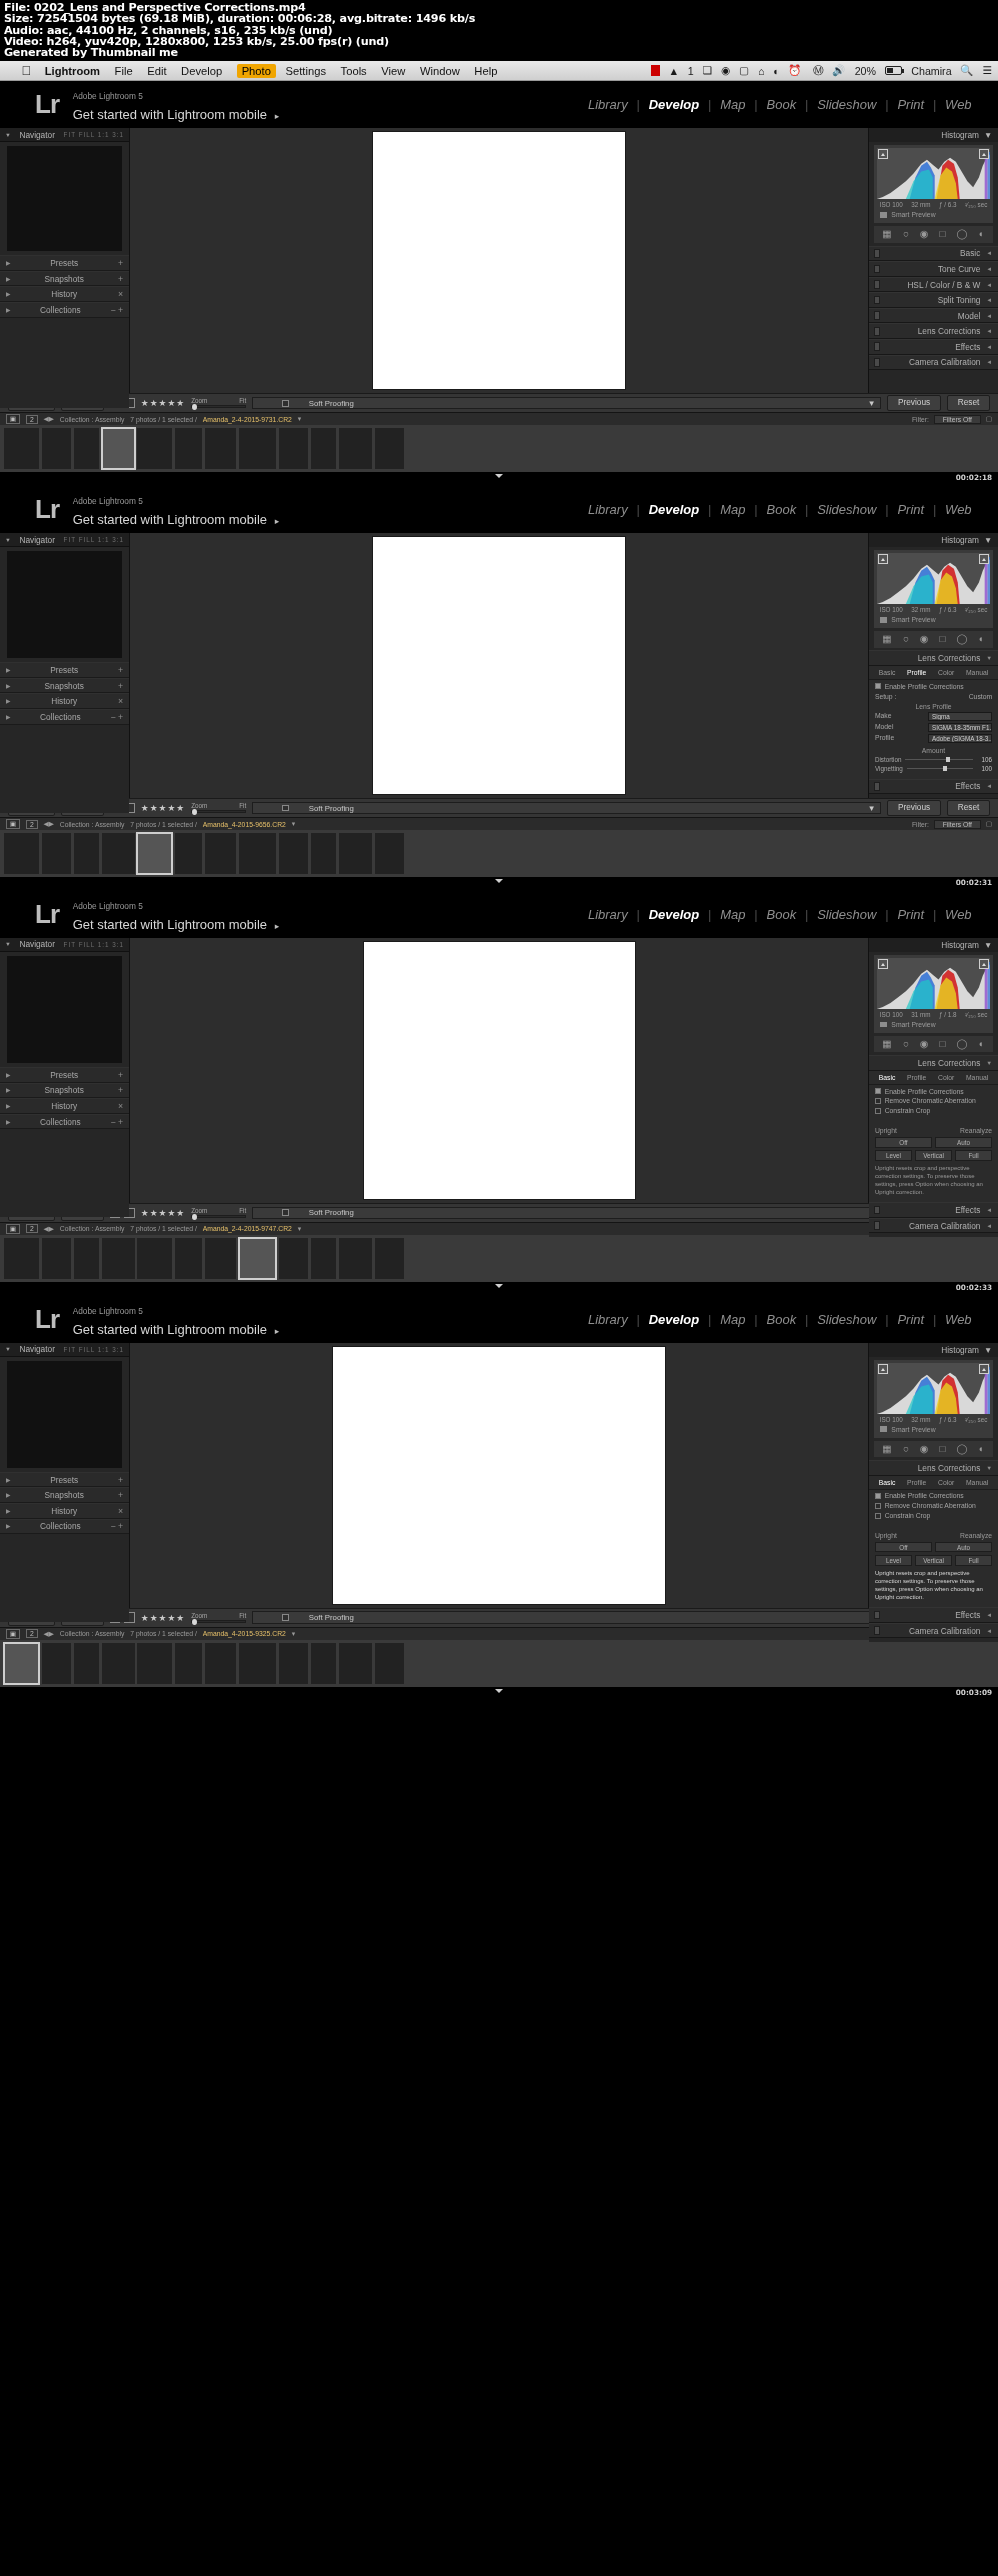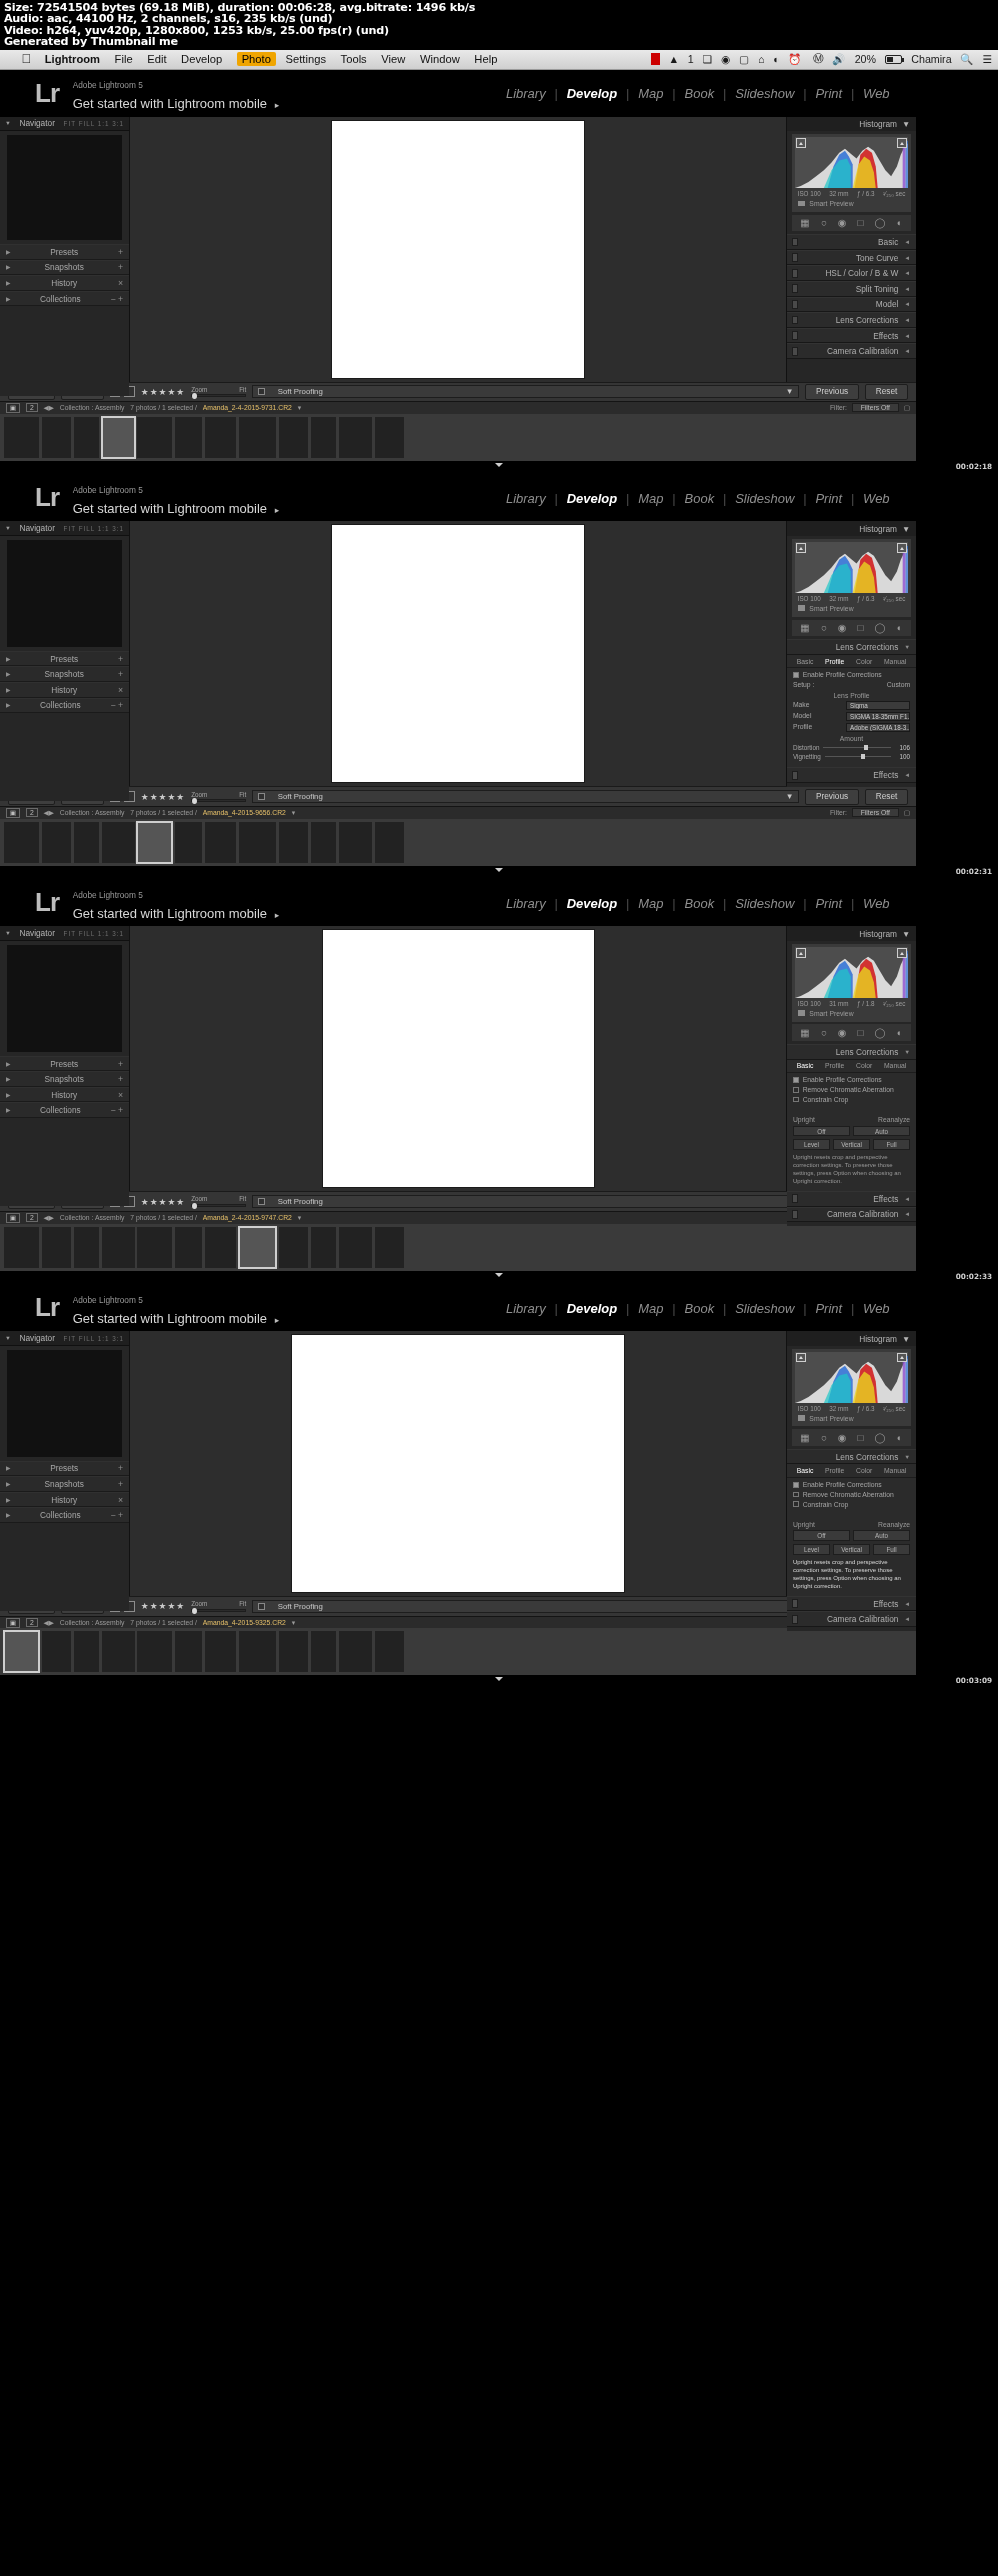--- a/index.html
+++ b/index.html
@@ -39,21 +39,21 @@
   .menubar .tray { display:flex; align-items:center; gap:8.8px; }
   .menubar .tray span { font-size:10.7px; color:#1a1a1a; }
   .tray .redicon { width:8.8px; height:11.7px; background:#c00; display:inline-block; }
   .tray .batt {
     width:17.6px;height:8.8px;border:1px solid #222;border-radius:2px;position:relative;display:inline-block;
   }
   .tray .batt:after{content:"";position:absolute;right:-2.9px;top:2px;width:2px;height:3.9px;background:#222;}
   .tray .batt i{position:absolute;left:1px;top:1px;bottom:1px;width:40%;background:#222;display:block;}
 
   
-  .lrwin { width:916px; background:#404040; position:relative; }
+  .lrwin { width:998px; background:#404040; position:relative; }
 
   .lr-top {
     height:47px; background:#000;
     display:flex; align-items:center; position:relative;
   }
   .lr-logo {
     color:#bdbdbd; font-size:26px; font-weight:bold;
     margin-left:35px; letter-spacing:-1px; font-family:"Liberation Sans",sans-serif;
   }
   .lr-id { margin-left:13.7px; line-height:1.25; }
@@ -187,21 +187,21 @@
   .stars { color:#c9c9c9; font-size:8.8px; letter-spacing:1px; }
   .zoomgrp { display:flex; flex-direction:column; align-items:center; line-height:1; }
   .zoomgrp .lbl { display:flex; justify-content:space-between; width:55px; font-size:6.3px; color:#a5a5a5; }
   .zoomtrack { width:55px;height:2.9px;background:#2b2b2b;border:1px solid #1d1d1d;position:relative;margin-top:1px;}
   .zoomtrack i{position:absolute;left:0;top:-2px;width:4.9px;height:5.9px;border-radius:50%;background:#d8d8d8;}
   .softproof {
     flex:1; background:#3a3a3a; border:1px solid #1d1d1d; height:12.7px;
     display:flex; align-items:center; justify-content:space-between; padding:0 4.9px;
     color:#c8c8c8; font-size:7.8px;
   }
-  .softproof .lf{display:flex;align-items:center;gap:13px;}
+  .softproof .lf{display:flex;align-items:center;gap:20px;margin-left:24px;}
   .softproof .bx{width:6.8px;height:6.8px;border:1px solid #888;}
 
   
   .fs-bar {
     height:12.7px; background:#2b2b2b; border-top:1px solid #141414;
     display:flex; align-items:center; padding:0 5.9px; gap:5.9px;
     color:#9a9a9a; font-size:6.8px;
   }
   .fs-bar .right { margin-left:auto; display:flex; align-items:center; gap:4.9px; }
   .fs-bar .ff { background:#3a3a3a; border:1px solid #1d1d1d; padding:0 7.8px; color:#bdbdbd;}
@@ -262,20 +262,21 @@
     background:linear-gradient(#f0ddd0 0 58%, #e7dad0 58% 76%, #7a94b4 76% 100%);
     border-radius:46% 46% 6% 6%;
   }
   .ph.wide .subj{ width:16%; height:46%; border-radius:38% 38% 10% 10%;}
   .ph.wide .sky{height:34%;background:linear-gradient(#e3ded4,#d6cbb4);}
 </style>
 </head>
 <body>
 
 <div class="fileinfo">
+  <div>File: 0202_Lens and Perspective Corrections.mp4</div>
   <div>Size: 72541504 bytes (69.18 MiB), duration: 00:06:28, avg.bitrate: 1496 kb/s</div>
   <div>Audio: aac, 44100 Hz, 2 channels, s16, 235 kb/s (und)</div>
   <div>Video: h264, yuv420p, 1280x800, 1253 kb/s, 25.00 fps(r) (und)</div>
   <div>Generated by Thumbnail me</div>
 </div>
 
 <div class="menubar">
   <span class="apple"></span>
   <span class="mi bold">Lightroom</span>
   <span class="mi">File</span>

